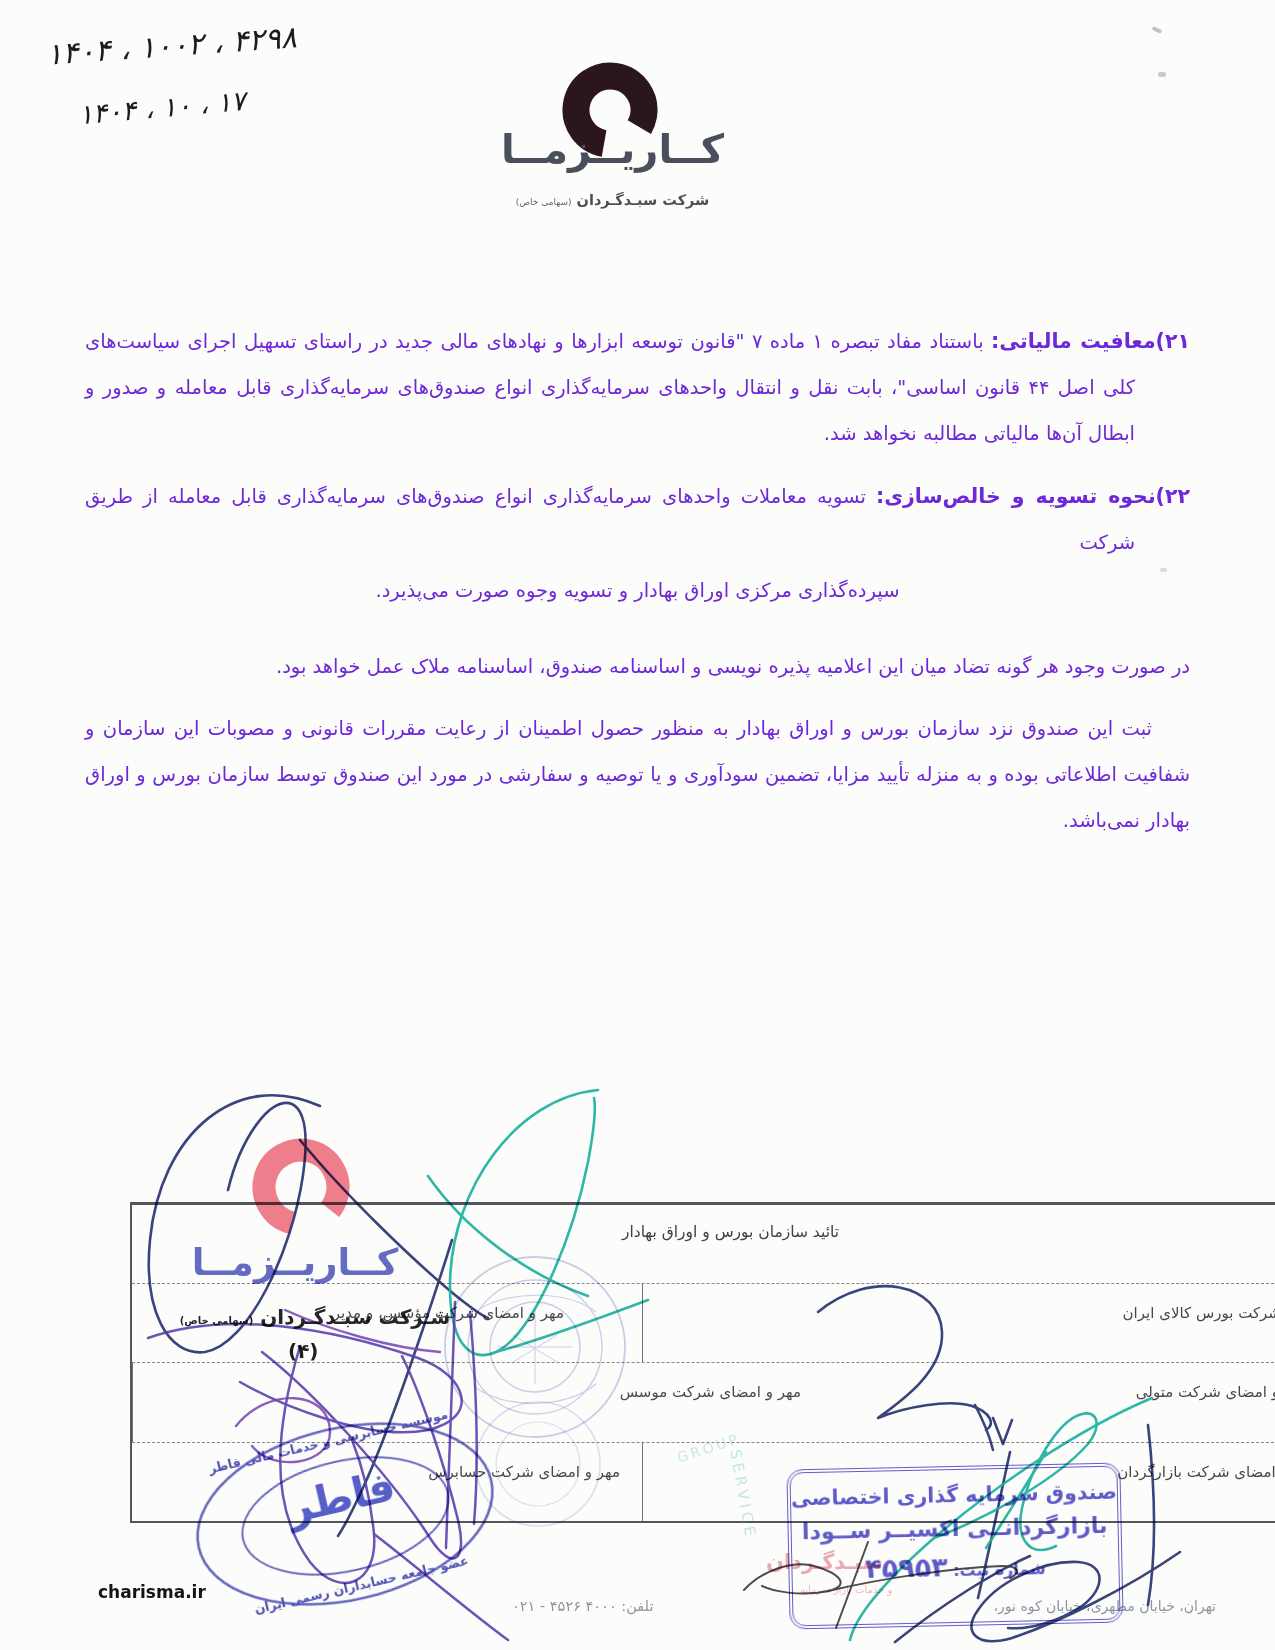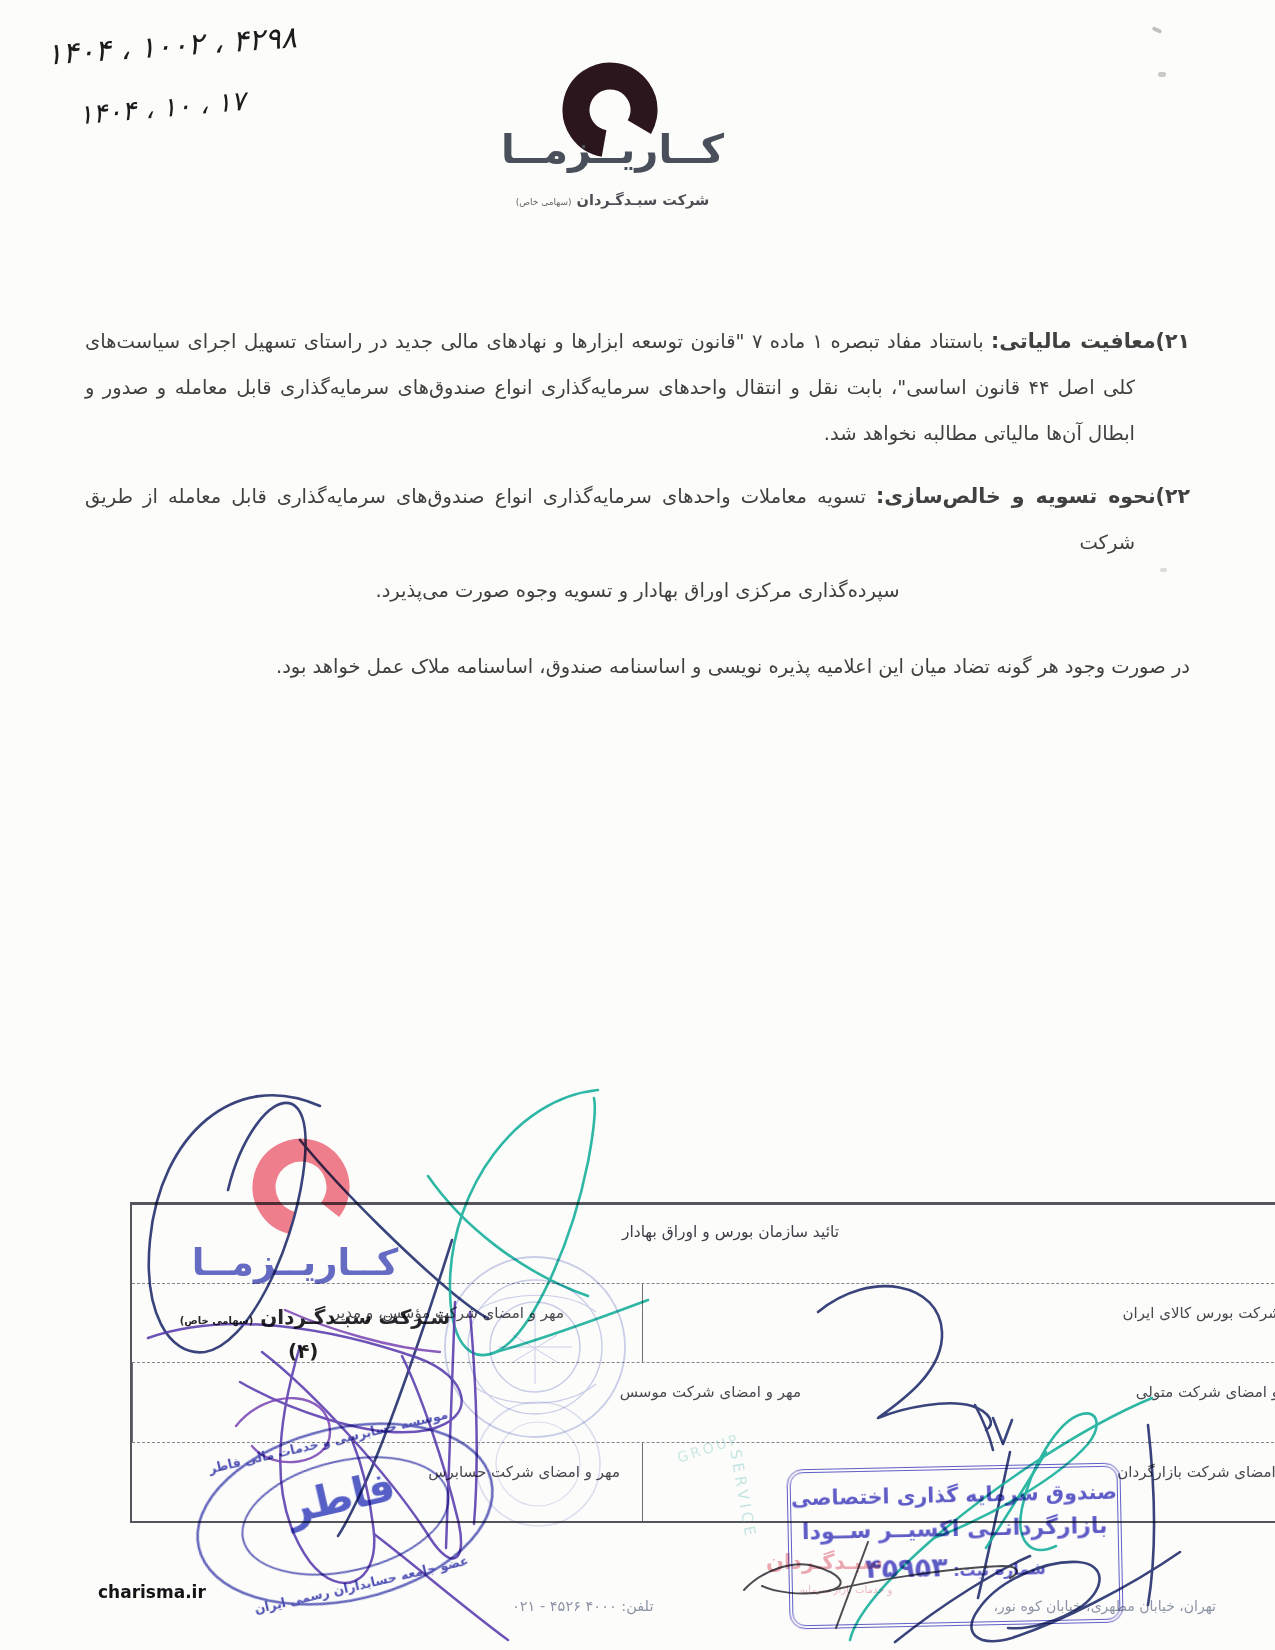--- a/index.html
+++ b/index.html
@@ -25,21 +25,21 @@
   }
   .tagline {
     position:absolute; top:192px; left:455px; width:315px; text-align:center;
     direction:rtl; font-size:14.5px; font-weight:bold; color:#4e4e55; filter:blur(.2px);
   }
   .tagline .small { font-size:9px; font-weight:normal; color:#666; }
 
   
   .doc-body {
     position:absolute; left:85px; right:85px; top:318px;
-    direction:rtl; text-align:justify; font-size:19.5px; line-height:46px; color:#404040;
+    direction:rtl; text-align:justify; font-size:19.5px; line-height:46px; color:#6d28d9;
     filter:blur(.2px);
   }
   .doc-body p { margin:0 0 16px; }
   .doc-body .hang { padding-right:55px; text-indent:-55px; }
   .doc-body .lead { font-weight:bold; font-size:20.5px; }
   .doc-body .center-line { text-align:center; margin:0 0 30px; }
   .doc-body .note1 { text-align:right; }
   .doc-body .note2 { text-indent:38px; margin:0; }
 
   
@@ -151,20 +151,21 @@
   <div class="tagline">
     <span>شرکت سبـدگـردان</span>
     <span class="small">(سهامی خاص)</span>
   </div>
 
   <div class="doc-body">
     <p class="hang"><span class="lead">۲۱)معافیت مالیاتی:</span><span> باستناد مفاد تبصره ۱ ماده ۷ "قانون توسعه ابزارها و نهادهای مالی جدید در راستای تسهیل اجرای سیاست‌های کلی اصل ۴۴ قانون اساسی"، بابت نقل و انتقال واحدهای سرمایه‌گذاری انواع صندوق‌های سرمایه‌گذاری قابل معامله و صدور و ابطال آن‌ها مالیاتی مطالبه نخواهد شد.</span></p>
     <p class="hang" style="margin-bottom:2px"><span class="lead">۲۲)نحوه تسویه و خالص‌سازی:</span><span> تسویه معاملات واحدهای سرمایه‌گذاری انواع صندوق‌های سرمایه‌گذاری قابل معامله از طریق شرکت</span></p>
     <p class="center-line">سپرده‌گذاری مرکزی اوراق بهادار و تسویه وجوه صورت می‌پذیرد.</p>
     <p class="note1">در صورت وجود هر گونه تضاد میان این اعلامیه پذیره نویسی و اساسنامه صندوق، اساسنامه ملاک عمل خواهد بود.</p>
+    <p class="note2">ثبت این صندوق نزد سازمان بورس و اوراق بهادار به منظور حصول اطمینان از رعایت مقررات قانونی و مصوبات این سازمان و شفافیت اطلاعاتی بوده و به منزله تأیید مزایا، تضمین سودآوری و یا توصیه و سفارشی در مورد این صندوق توسط سازمان بورس و اوراق بهادار نمی‌باشد.</p>
   </div>
 
   <section class="sig-table">
     <div class="sig-head">تائید سازمان بورس و اوراق بهادار</div>
     <div class="srow">
       <div class="cell l">
           <span class="pad-deep">مهر و امضای شرکت مؤسس، و مدیر</span>
         </div>
       <div class="cell r"><span>تائید شرکت بورس کالای ایران</span></div>
     </div>

